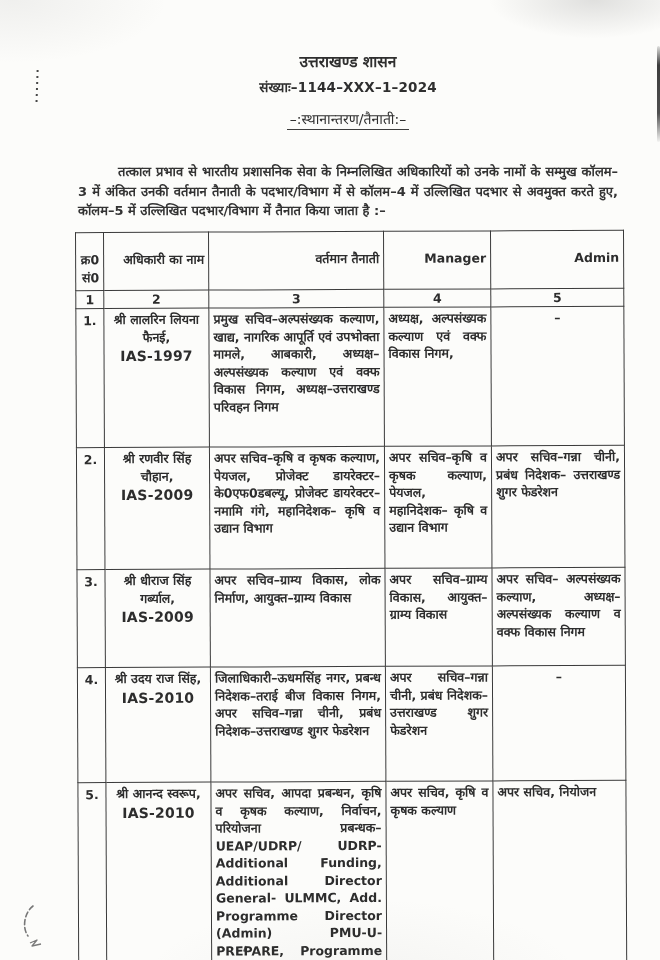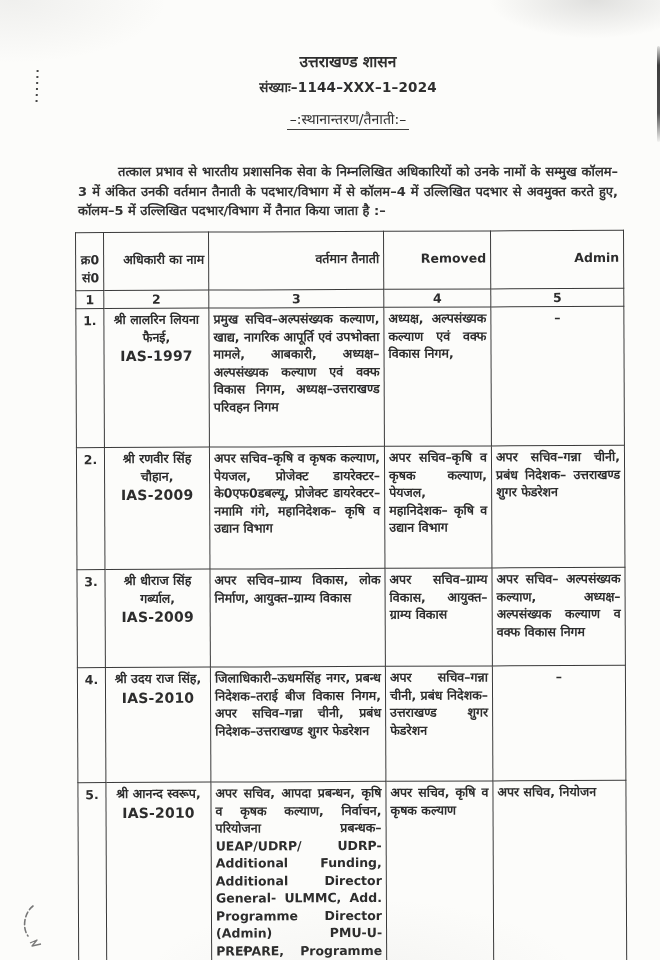--- a/index.html
+++ b/index.html
@@ -100,21 +100,21 @@
           <col style="width:105px">
           <col style="width:175px">
           <col style="width:107px">
           <col style="width:133px">
       </colgroup>
       <thead>
         <tr>
           <th>क्र0 सं0</th>
           <th>अधिकारी का नाम</th>
           <th>वर्तमान तैनाती</th>
-          <th>Removed</th>
+          <th>Manager</th>
           <th>Admin</th>
         </tr>
         <tr class="nums">
           <td>1</td>
           <td>2</td>
           <td>3</td>
           <td>4</td>
           <td>5</td>
         </tr>
       </thead>

